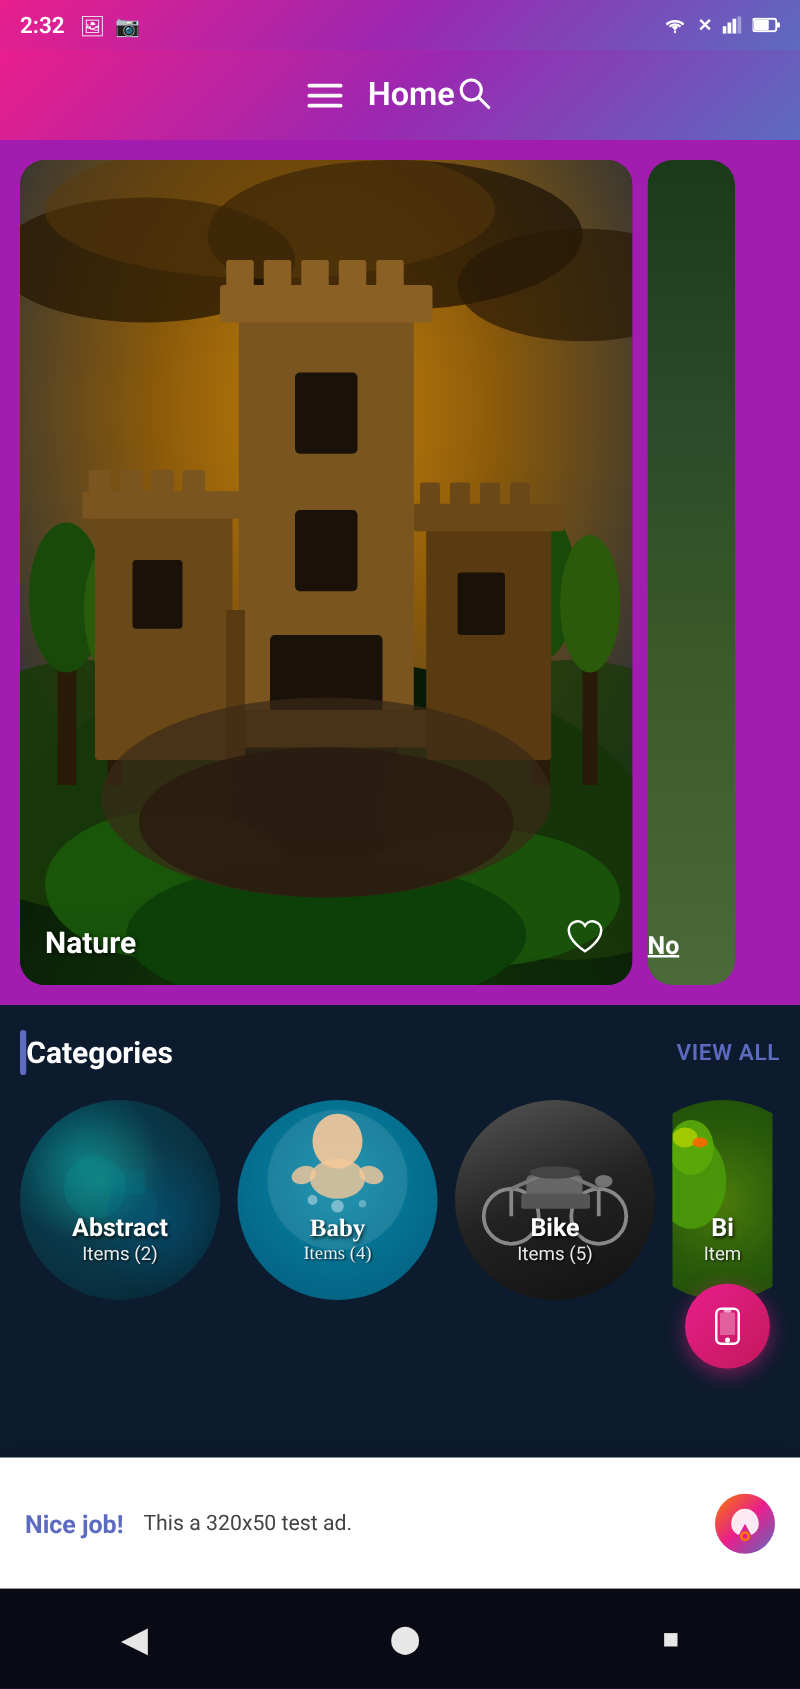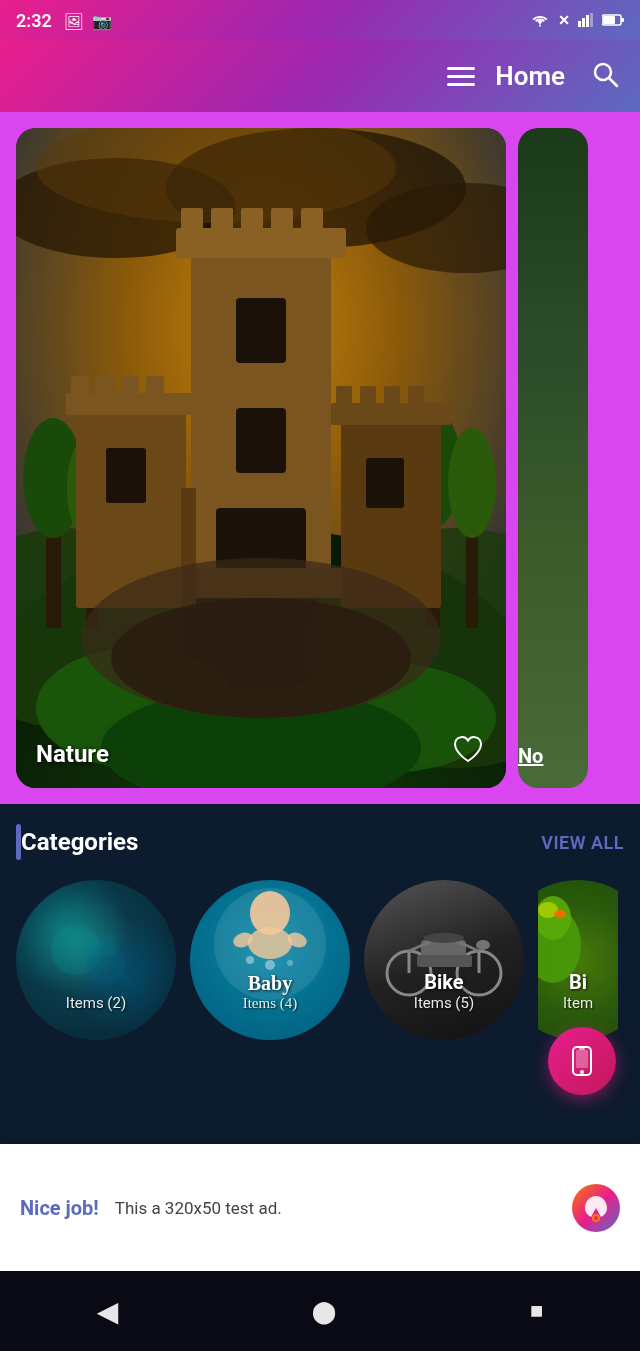--- a/index.html
+++ b/index.html
@@ -36,23 +36,22 @@
       fill: white;
     }
 
     
     .header {
       width: 100%;
       height: 72px;
       background: linear-gradient(135deg, #e91e8c 0%, #9c27b0 50%, #5c6bc0 100%);
       display: flex;
       align-items: center;
-      justify-content: flex-end;
+      justify-content: center;
       padding: 0 20px;
-      gap: 25px;
     }
     .header-left {
       display: flex;
       align-items: center;
       gap: 20px;
     }
     .hamburger {
       display: flex;
       flex-direction: column;
       gap: 5px;
@@ -71,21 +70,21 @@
       font-weight: 600;
     }
     .search-icon-btn {
       color: white;
       cursor: pointer;
     }
 
     
     .main-content {
       width: 100%;
-      background: #d946ef;
+      background: #a21caf;
       padding: 16px;
       overflow: hidden;
     }
 
     
     .carousel-container {
       display: flex;
       gap: 12px;
       overflow: hidden;
     }
@@ -243,21 +242,21 @@
       box-shadow: 0 4px 16px rgba(233,30,140,0.5);
       z-index: 10;
     }
 
     
     .ad-banner {
       position: absolute;
       bottom: 80px;
       left: 0;
       right: 0;
-      height: 127px;
+      height: 105px;
       background: white;
       display: flex;
       align-items: center;
       padding: 0 20px;
       gap: 16px;
       box-shadow: 0 -2px 12px rgba(0,0,0,0.2);
     }
     .ad-text-nice {
       color: #5c6bc0;
       font-size: 20px;
@@ -486,20 +485,21 @@
 
     <div class="category-item">
       <div class="category-circle category-circle-abstract">
         <div class="abstract-dots"></div>
         <svg width="100" height="100" viewBox="0 0 100 100" style="position:absolute;opacity:0.6">
           <circle cx="30" cy="40" r="25" fill="#00aaaa" opacity="0.3"></circle>
           <circle cx="60" cy="55" r="20" fill="#006688" opacity="0.4"></circle>
           <rect x="40" y="25" width="30" height="20" rx="3" fill="#008899" opacity="0.3"></rect>
         </svg>
         <div class="category-info">
+          <span class="category-name">Abstract</span>
           <span class="category-count">Items (2)</span>
         </div>
       </div>
     </div>
 
     <div class="category-item">
       <div class="category-circle category-circle-baby">
         <div class="baby-bg-circle"></div>
 
         <svg width="90" height="90" viewBox="0 0 90 90" style="position:absolute;top:5px;">

